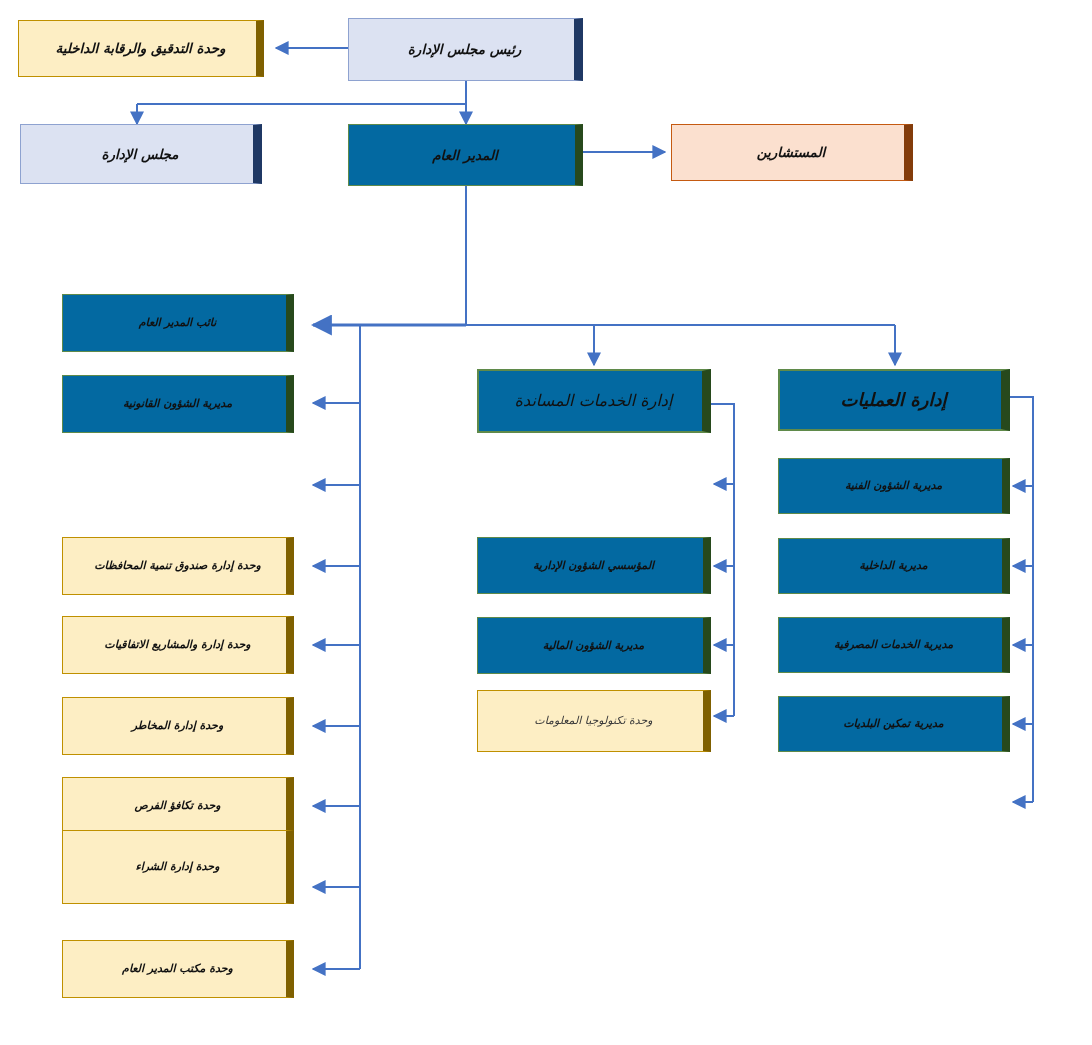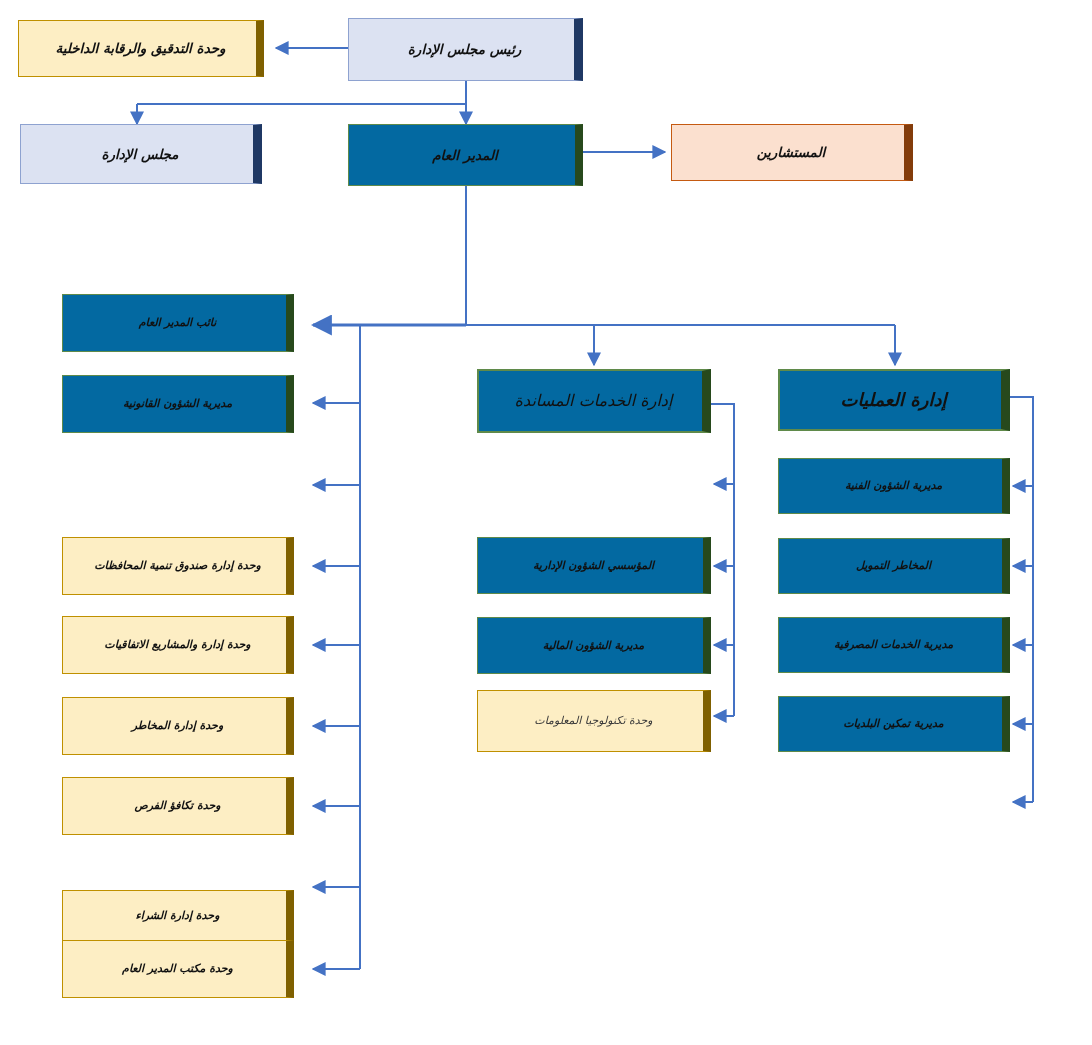--- a/index.html
+++ b/index.html
@@ -180,21 +180,21 @@
   </div>
   <div class="node theme-gold" style="left:62px; top:616px; width:232px; height:58px;">
     <span class="node-label">وحدة إدارة والمشاريع الاتفاقيات</span>
   </div>
   <div class="node theme-gold" style="left:62px; top:697px; width:232px; height:58px;">
     <span class="node-label">وحدة إدارة المخاطر</span>
   </div>
   <div class="node theme-gold" style="left:62px; top:777px; width:232px; height:58px;">
     <span class="node-label">وحدة تكافؤ الفرص</span>
   </div>
-  <div class="node theme-gold" style="left:62px; top:890px; width:232px; height:52px;">
+  <div class="node theme-gold" style="left:62px; top:830px; width:232px; height:74px;">
     <span class="node-label">وحدة إدارة الشراء</span>
   </div>
   <div class="node theme-gold" style="left:62px; top:940px; width:232px; height:58px;">
     <span class="node-label">وحدة مكتب المدير العام</span>
   </div>
 
   <div class="node theme-green level-dept level-dept-sm" style="left:477px; top:369px; width:234px; height:64px;">
     <span class="node-label">إدارة الخدمات المساندة</span>
   </div>
   <div class="node theme-green" style="left:477px; top:537px; width:234px; height:57px;">
@@ -207,21 +207,21 @@
     <span class="node-label label-light">وحدة تكنولوجيا المعلومات</span>
   </div>
 
   <div class="node theme-green level-dept" style="left:778px; top:369px; width:232px; height:62px;">
     <span class="node-label">إدارة العمليات</span>
   </div>
   <div class="node theme-green" style="left:778px; top:458px; width:232px; height:56px;">
     <span class="node-label">مديرية الشؤون الفنية</span>
   </div>
   <div class="node theme-green" style="left:778px; top:538px; width:232px; height:56px;">
-    <span class="node-label">المخاطر التمويل</span>
+    <span class="node-label">مديرية الداخلية</span>
   </div>
   <div class="node theme-green" style="left:778px; top:617px; width:232px; height:56px;">
     <span class="node-label">مديرية الخدمات المصرفية</span>
   </div>
   <div class="node theme-green" style="left:778px; top:696px; width:232px; height:56px;">
     <span class="node-label">مديرية تمكين البلديات</span>
   </div>
 
 </div>
 

